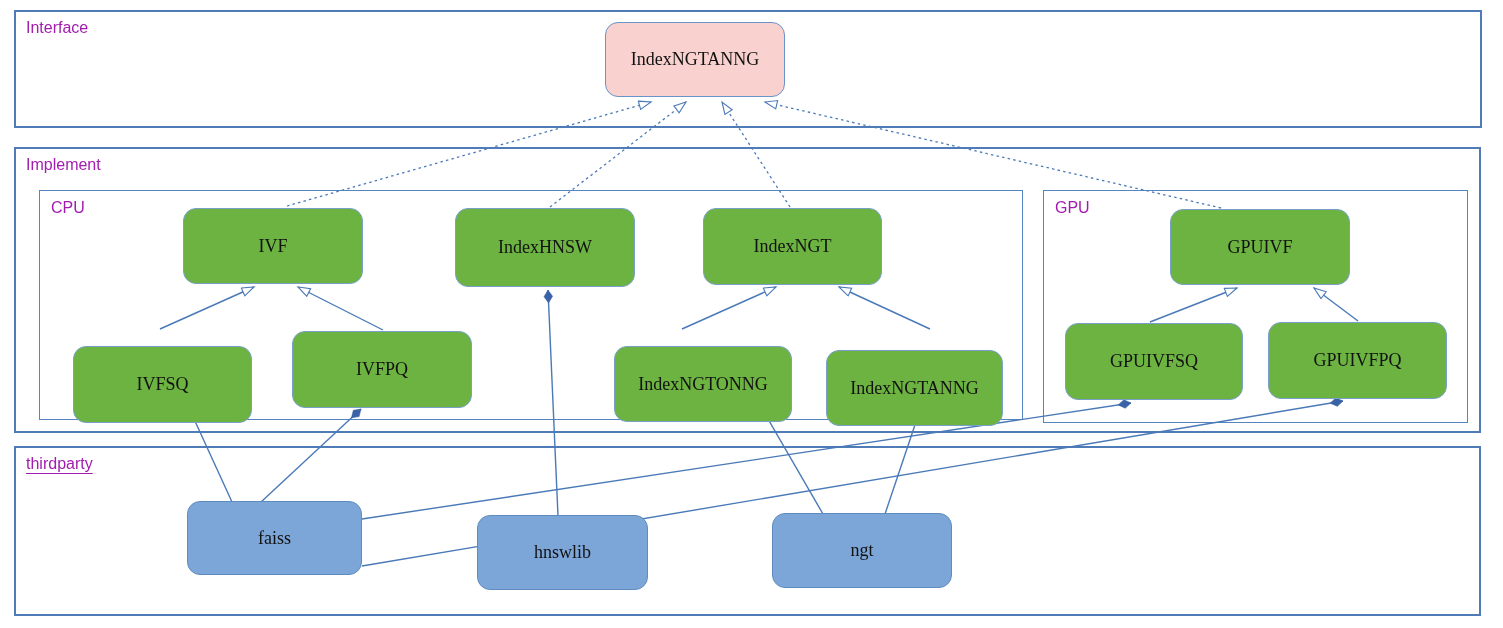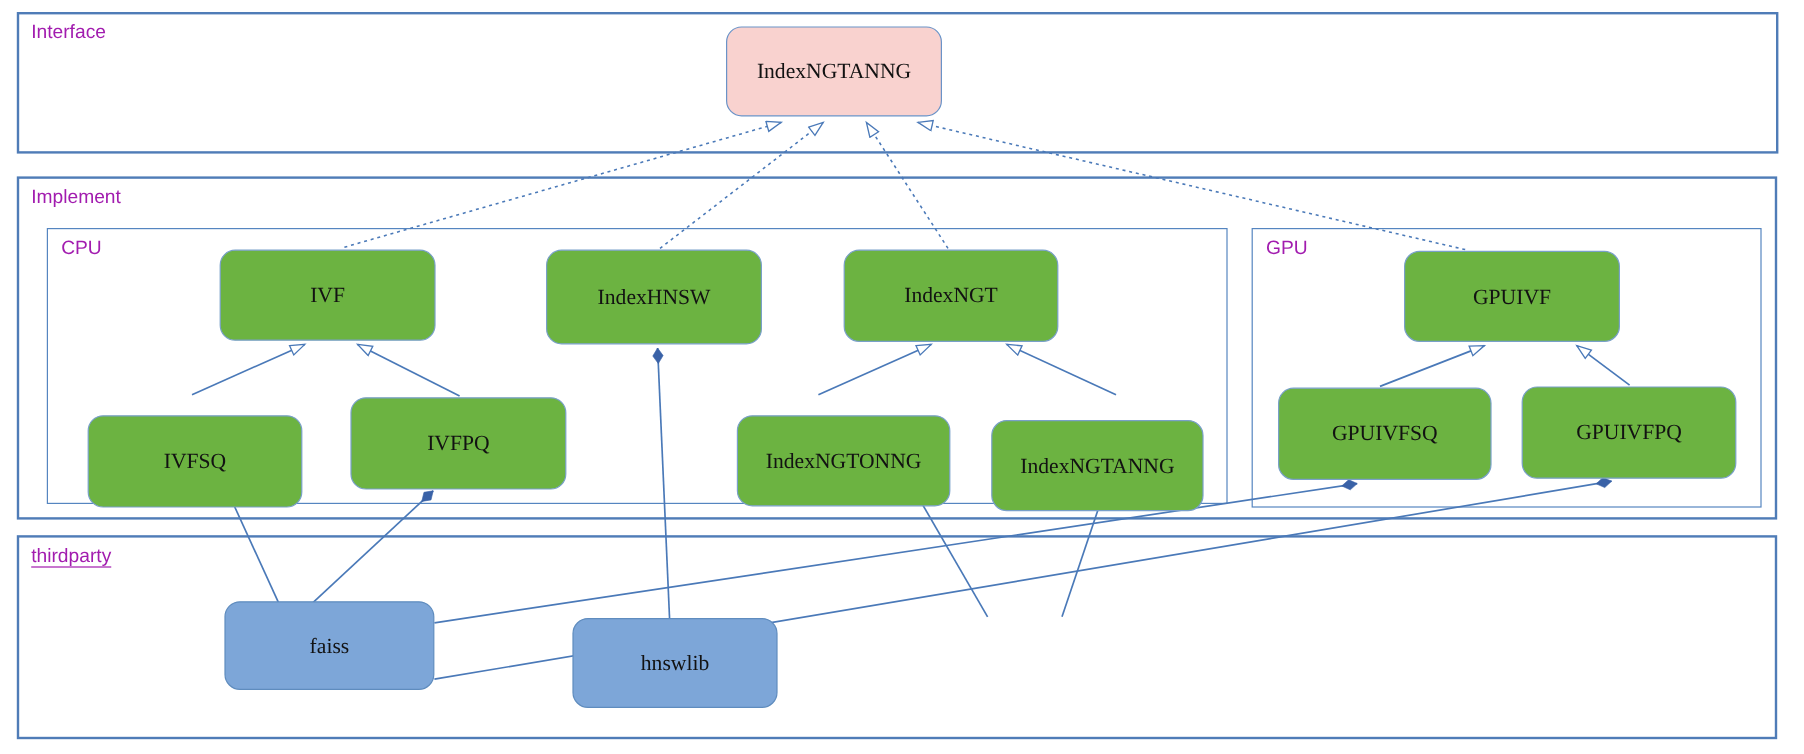--- a/index.html
+++ b/index.html
@@ -161,14 +161,17 @@
   </div>
 
   <div class="node blue" style="left:187px;top:501px;width:175px;height:74px;">
     <span>faiss</span>
   </div>
 
   <div class="node blue" style="left:477px;top:515px;width:171px;height:75px;">
     <span>hnswlib</span>
   </div>
 
+  <div class="node blue" style="left:772px;top:513px;width:180px;height:75px;">
+    <span>ngt</span>
+  </div>
 
 </div>
 
 </body></html>

